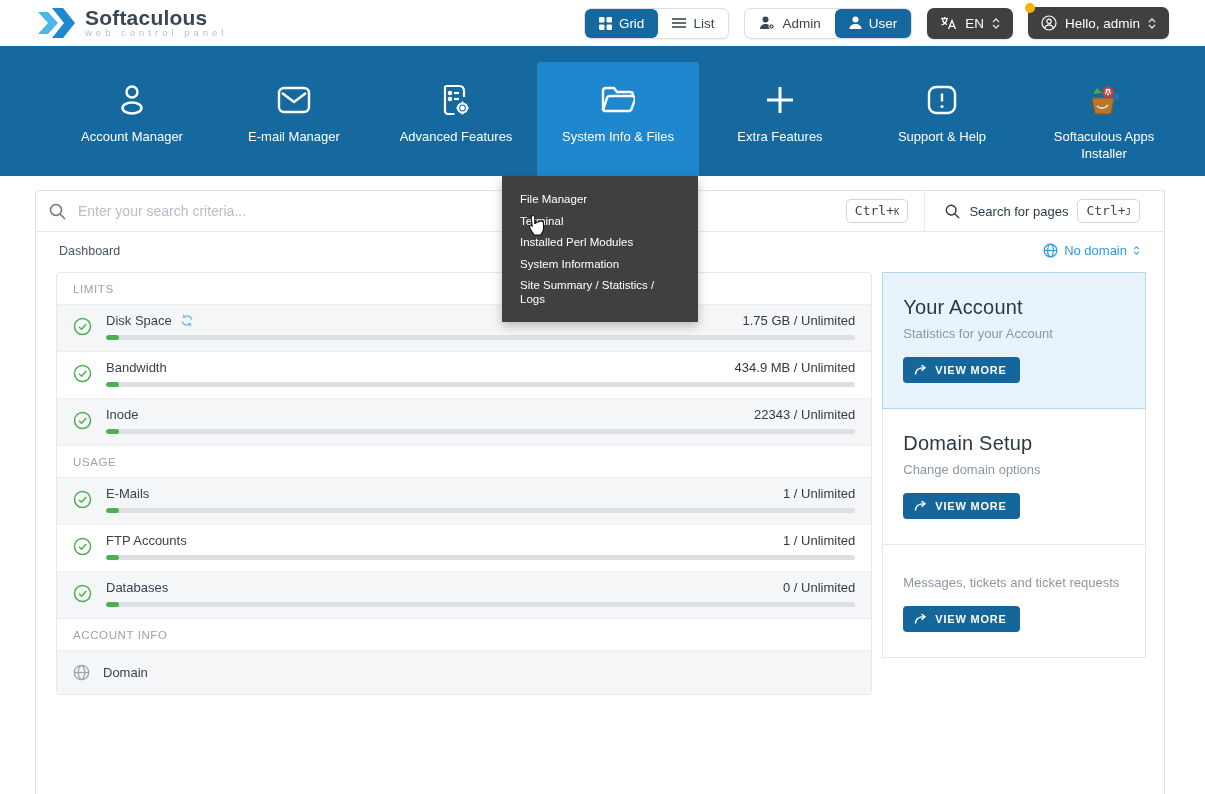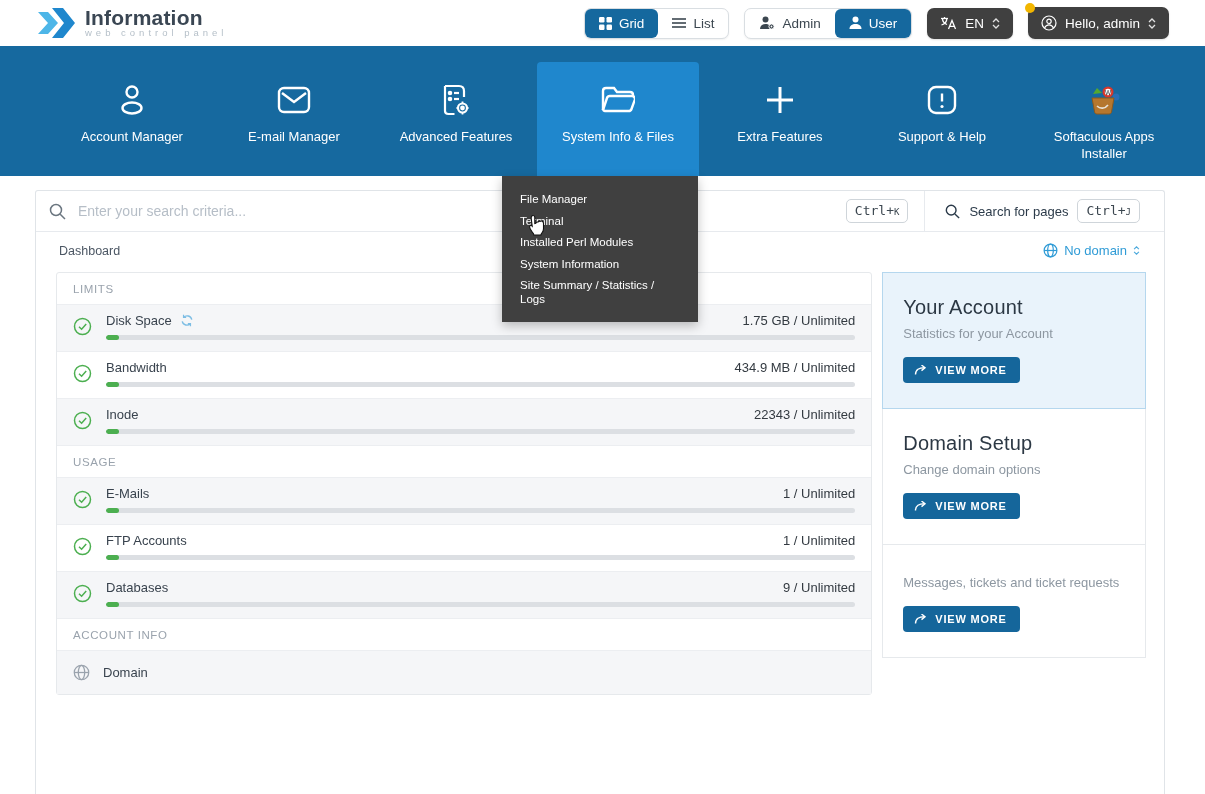--- a/index.html
+++ b/index.html
@@ -79,21 +79,21 @@
 
 <header class="topbar">
   <div class="logo">
     <span>
       <svg width="40" height="34" viewBox="0 0 40 34">
         <polygon points="2,6 12,6 22,17 12,28 2,28 12,17" fill="#4db6e8"></polygon>
         <polygon points="16,2 27,2 39,17 27,32 16,32 28,17" fill="#1f87cd"></polygon>
       </svg>
     </span>
     <span class="logo-text">
-      <div class="brand-name">Information</div>
+      <div class="brand-name">Softaculous</div>
       <div class="brand-tag">web control panel</div>
     </span>
   </div>
 
   <div class="topbar-controls">
     <div class="seg-group">
       <div class="seg active">
         <span>
           <svg width="13" height="13" viewBox="0 0 13 13">
               <rect x="0" y="0" width="5.5" height="5.5" rx="1.2" fill="#fff"></rect>
@@ -436,21 +436,21 @@
       <div class="stat-row shade">
         <span class="row-icon">
           <svg width="19" height="19" viewBox="0 0 19 19" fill="none" stroke="#4caf50" stroke-width="1.5">
               <circle cx="9.5" cy="9.5" r="8"></circle>
               <path d="M6 9.8 L8.6 12.2 L13.2 7"></path>
             </svg>
         </span>
         <div class="row-body">
           <div class="row-line">
             <span class="row-label">Databases</span>
-            <span class="row-value">9 / Unlimited</span>
+            <span class="row-value">0 / Unlimited</span>
           </div>
           <div class="bar">
               <span class="bar-fill"></span>
             </div>
         </div>
       </div>
 
       <div class="sec-header">ACCOUNT INFO</div>
 
       <div class="domain-row">

